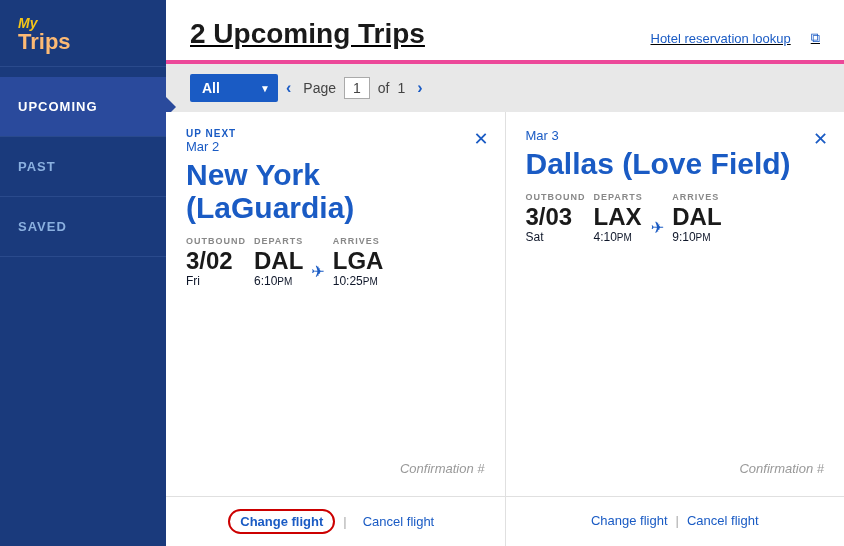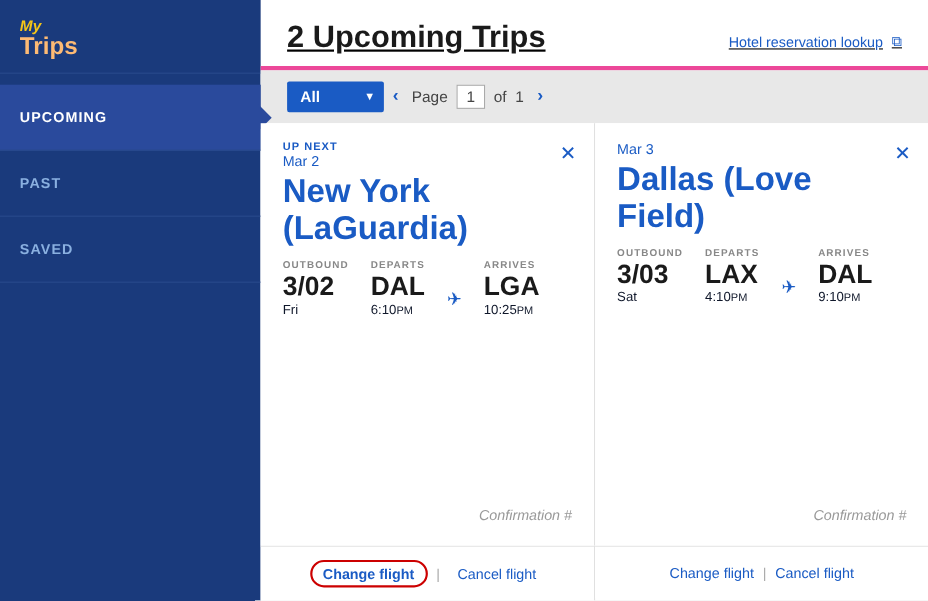--- a/index.html
+++ b/index.html
@@ -2,21 +2,21 @@
 <html><head>
   <meta charset="utf-8">
   <style>
     * { box-sizing: border-box; margin: 0; padding: 0; }
     body { font-family: Arial, sans-serif; width: 844px; height: 546px; overflow: hidden; background: #f0f0f0; }
 
     .container { display: flex; width: 844px; height: 546px; }
 
     
     .sidebar {
-      width: 237px;
+      width: 166px;
       background: #1a3a7c;
       display: flex;
       flex-direction: column;
       flex-shrink: 0;
     }
     .sidebar-logo {
       background: #1a3a7c;
       padding: 16px 18px 12px 18px;
       border-bottom: 1px solid #2a4a8c;
     }
@@ -83,21 +83,21 @@
       font-weight: bold;
       color: #1a1a1a;
     }
     .hotel-lookup {
       color: #1a5bc4;
       font-size: 13px;
       cursor: pointer;
       text-decoration: none;
       display: flex;
       align-items: center;
-      gap: 8px;
+      gap: 20px;
       margin-top: 8px;
     }
 
     
     .filter-bar {
       background: #e8e8e8;
       padding: 10px 24px;
       display: flex;
       align-items: center;
       gap: 4px;
@@ -192,21 +192,21 @@
       position: absolute;
       top: 16px;
       right: 16px;
       color: #1a5bc4;
       font-size: 18px;
       cursor: pointer;
     }
 
     .flight-details {
       display: flex;
-      gap: 20px;
+      gap: 8px;
       align-items: flex-start;
       margin-bottom: 8px;
     }
     .flight-col { display: flex; flex-direction: column; }
     .flight-label {
       font-size: 9px;
       font-weight: bold;
       color: #888;
       letter-spacing: 1px;
       text-transform: uppercase;

